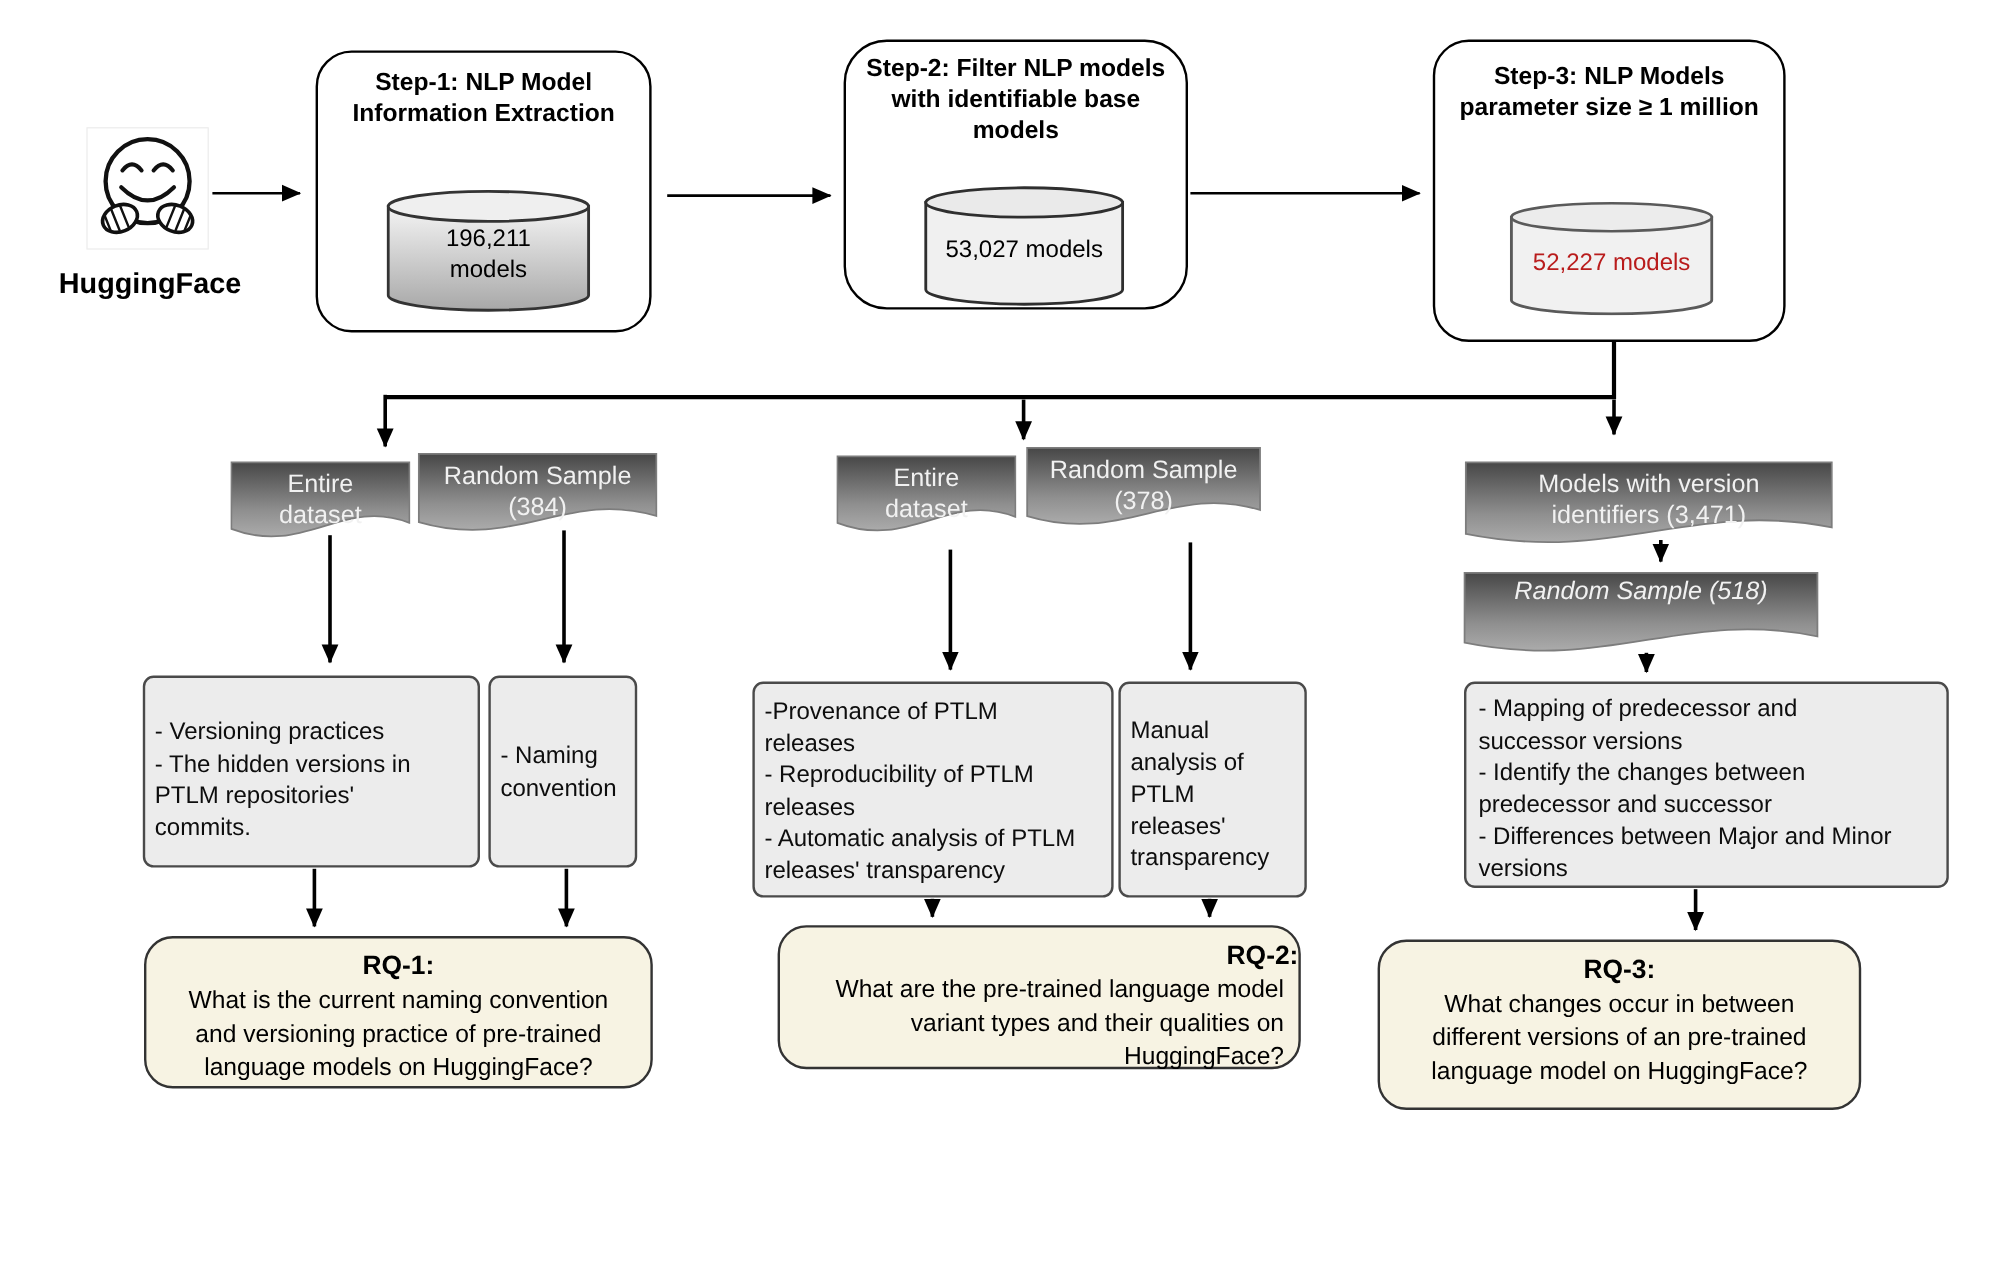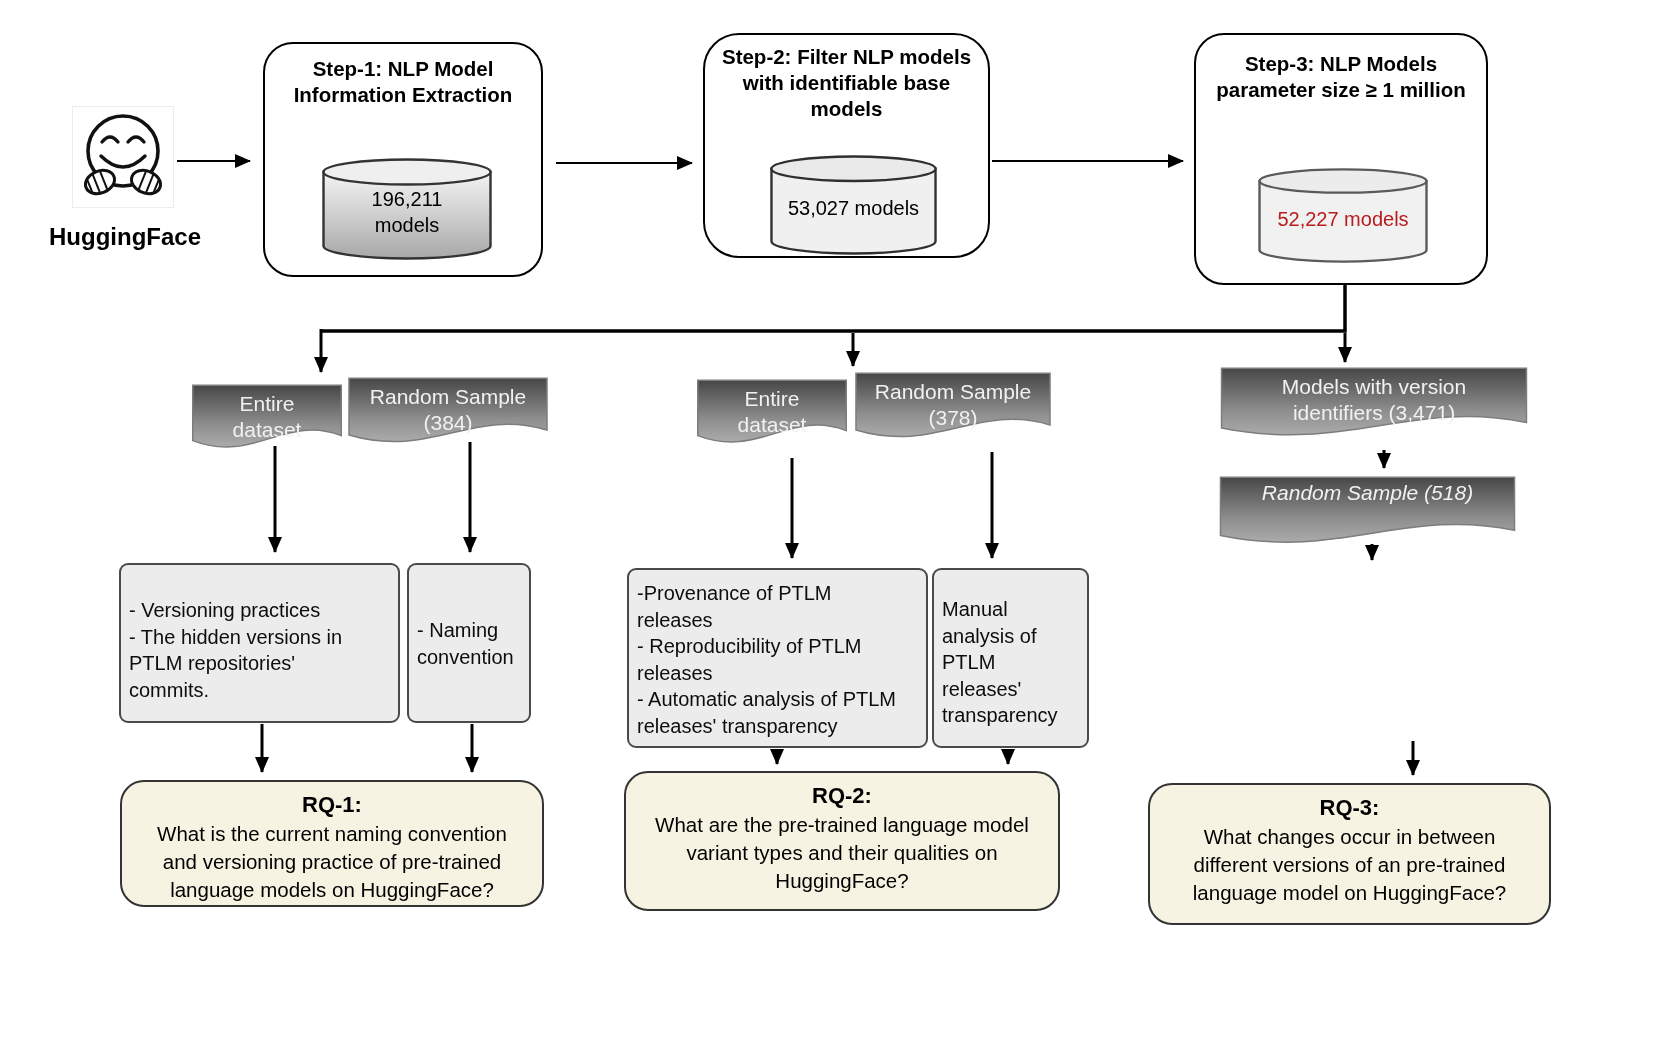--- a/index.html
+++ b/index.html
@@ -157,21 +157,21 @@
 dataset</div>
   </div>
   <div class="banner" style="left:855px; top:372px; width:196px; height:82px;">
     <svg viewBox="0 0 300 96" preserveAspectRatio="none">
       <path d="M1.5,1.5 L298.5,1.5 L298.5,62 C186,36 124,96 1.5,68 Z" fill="url(#bannerGrad)" stroke="#7d7d7d" stroke-width="1.5" vector-effect="non-scaling-stroke"></path>
     </svg>
     <div class="banner-label">Random Sample
 (378)</div>
   </div>
 
-  <div class="banner" style="left:1220px; top:367px; width:308px; height:86px;">
+  <div class="banner" style="left:1220px; top:384px; width:308px; height:86px;">
     <svg viewBox="0 0 300 96" preserveAspectRatio="none">
       <path d="M1.5,1.5 L298.5,1.5 L298.5,62 C186,36 124,96 1.5,68 Z" fill="url(#bannerGrad)" stroke="#7d7d7d" stroke-width="1.5" vector-effect="non-scaling-stroke"></path>
     </svg>
     <div class="banner-label">Models with version
 identifiers  (3,471)</div>
   </div>
   <div class="banner" style="left:1219px; top:476px; width:297px; height:84px;">
     <svg viewBox="0 0 300 96" preserveAspectRatio="none">
       <path d="M1.5,1.5 L298.5,1.5 L298.5,62 C186,36 124,96 1.5,68 Z" fill="url(#bannerGrad)" stroke="#7d7d7d" stroke-width="1.5" vector-effect="non-scaling-stroke"></path>
     </svg>
@@ -196,28 +196,36 @@
 - Automatic analysis of PTLM
 releases' transparency</div>
   </div>
   <div class="abox" style="left:932px; top:568px; width:157px; height:180px;">
     <div class="abox-text" style="padding:26px 6px 0 8px;">Manual
 analysis of
 PTLM
 releases'
 transparency</div>
   </div>
+  <div class="abox" style="left:1220px; top:568px; width:404px; height:172px;">
+    <div class="abox-text" style="padding:8px 8px 0 10px;">- Mapping of predecessor and
+successor versions
+- Identify the changes between
+predecessor and successor
+- Differences between Major and Minor
+versions</div>
+  </div>
 
   <div class="rq" style="left:120px; top:780px; width:424px; height:127px;">
     <div class="rq-title">RQ-1:</div>
     <div class="rq-q">What is the current naming convention
 and versioning practice of pre-trained
 language models on HuggingFace?</div>
   </div>
-  <div class="rq" style="left:624px; top:771px; width:436px; height:140px;">
+  <div class="rq" style="left:648px; top:771px; width:436px; height:120px;text-align:right;">
     <div class="rq-title">RQ-2:</div>
     <div class="rq-q">What are the pre-trained language model
 variant types and their qualities on
 HuggingFace?</div>
   </div>
   <div class="rq" style="left:1148px; top:783px; width:403px; height:142px;">
     <div class="rq-title">RQ-3:</div>
     <div class="rq-q">What changes occur in between
 different versions of an pre-trained
 language model on HuggingFace?</div>

